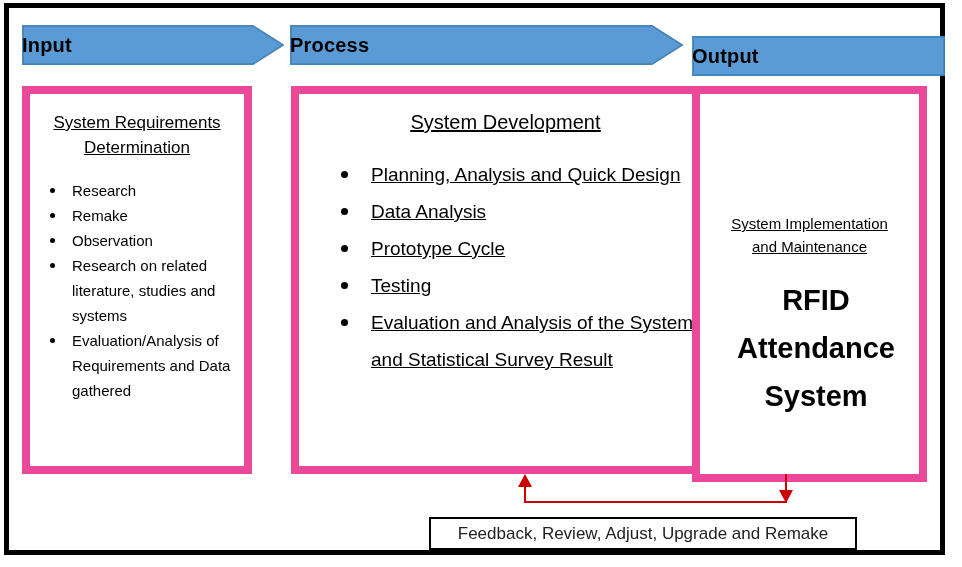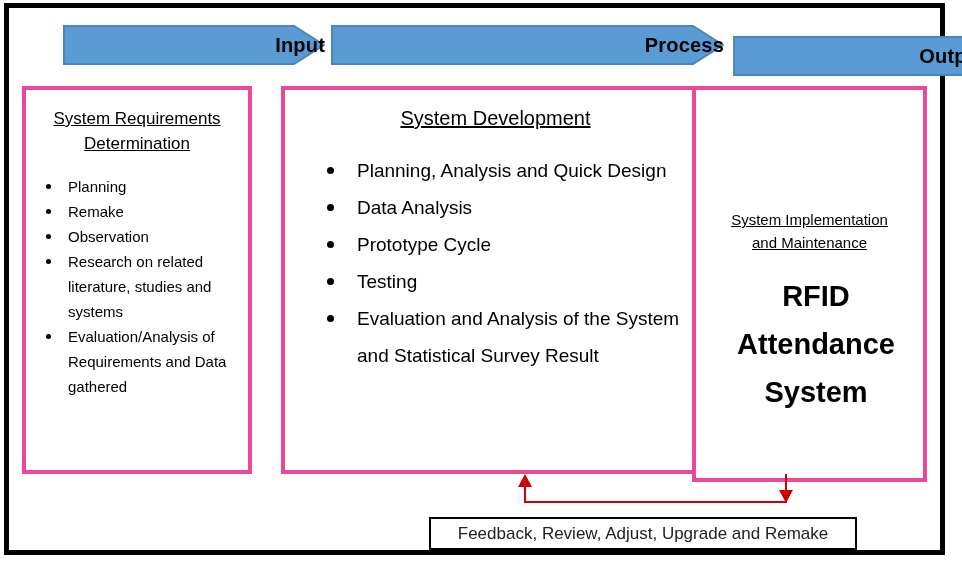--- a/index.html
+++ b/index.html
@@ -28,43 +28,42 @@
     box-sizing: border-box;
     background: #ffffff;
   }
 
   
   .header-band {
     position: absolute;
     height: 40px;
     display: flex;
     align-items: center;
-    justify-content: flex-end;
-    margin-left: 41px;
+    justify-content: flex-start;
   }
   .header-shape {
     position: absolute;
     left: 0;
     top: 0;
     width: 100%;
     height: 100%;
   }
   .header-label {
     position: relative;
     z-index: 2;
     font-weight: bold;
     font-size: 20px;
     color: #000000;
     letter-spacing: 0.2px;
   }
 
   
   .content-box {
     position: absolute;
-    border: 4px solid #ec4899;
+    border: 8px solid #ec4899;
     box-sizing: border-box;
     background: #ffffff;
   }
 
   .section-title {
     text-align: center;
     text-decoration: underline;
     color: #000000;
   }
 
@@ -206,29 +205,29 @@
     </svg>
     <span class="header-label">Output</span>
   </div>
 
   <div class="content-box" style="left:22px; top:86px; width:230px; height:388px;">
     <div id="input-title" class="section-title">
       <div>System Requirements</div>
       <div>Determination</div>
     </div>
     <ul class="bullets" id="input-list">
-      <li>Planning</li>
+      <li>Research</li>
       <li>Remake</li>
       <li>Observation</li>
       <li>Research on related literature, studies and systems</li>
       <li>Evaluation/Analysis of Requirements and Data gathered</li>
     </ul>
   </div>
 
-  <div class="content-box" style="left:281px; top:86px; width:429px; height:388px;">
+  <div class="content-box" style="left:291px; top:86px; width:429px; height:388px;text-decoration:underline;">
     <div id="process-title" class="section-title">System Development</div>
     <ul class="bullets" id="process-list">
       <li>Planning, Analysis and Quick Design</li>
       <li>Data Analysis</li>
       <li>Prototype Cycle</li>
       <li>Testing</li>
       <li>Evaluation and Analysis of the System and Statistical Survey Result</li>
     </ul>
   </div>
 

